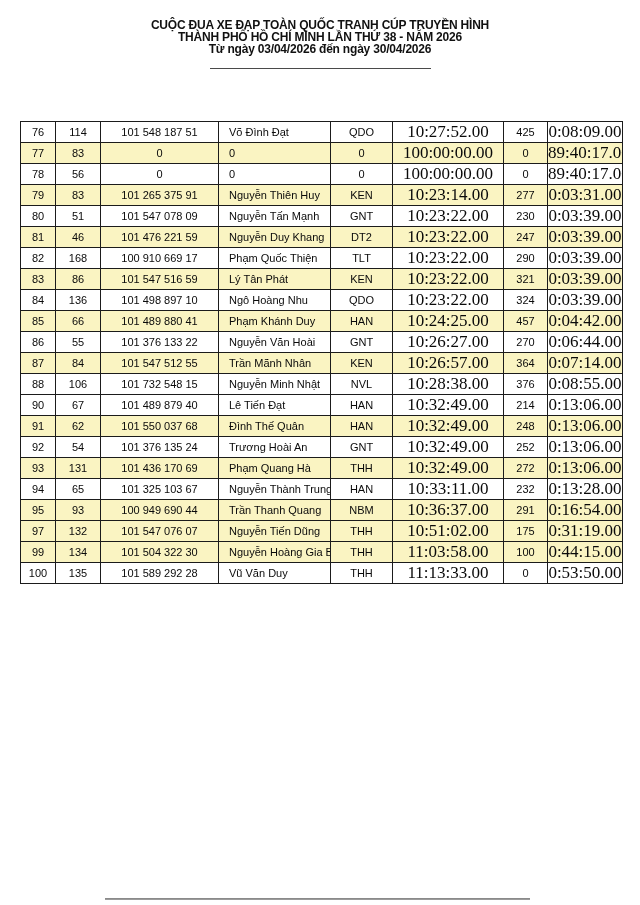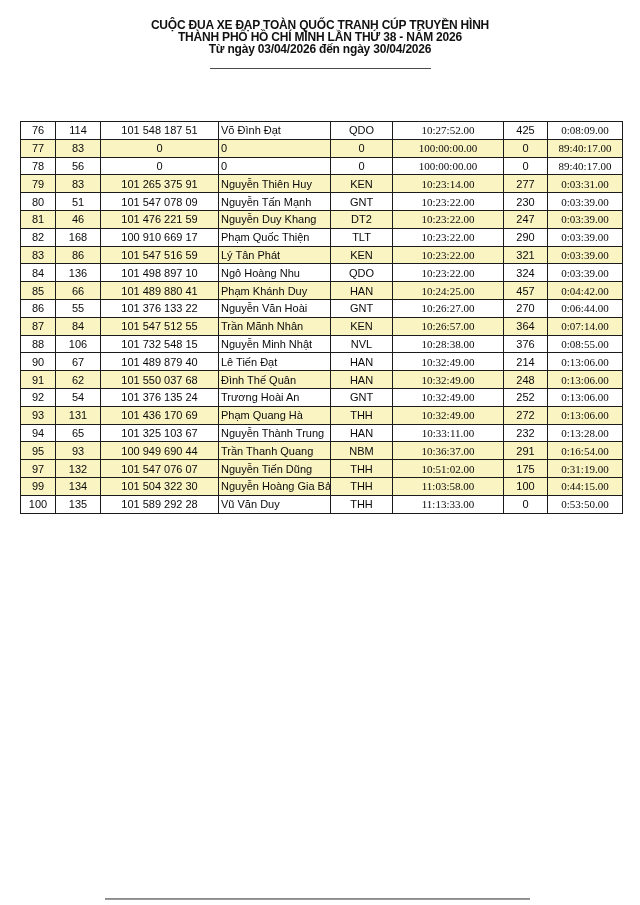--- a/index.html
+++ b/index.html
@@ -47,25 +47,25 @@
     height: 17.8px;
     padding: 0;
     text-align: center;
     vertical-align: middle;
     font-size: 11px;
     white-space: nowrap;
     overflow: hidden;
   }
   table.results td.name {
     text-align: left;
-    padding-left: 2px;
+    padding-left: 10px;
   }
   table.results td.serif {
     font-family: "Liberation Serif", serif;
-    font-size: 11px;
+    font-size: 17px;
   }
   tr.hl td { background: #faf4c2; }
   .footer-rule {
     position: absolute;
     top: 898px;
     left: 105px;
     width: 425px;
     height: 2px;
     background: #9b9b9b;
     border-top: 1px solid #8a8a8a;

